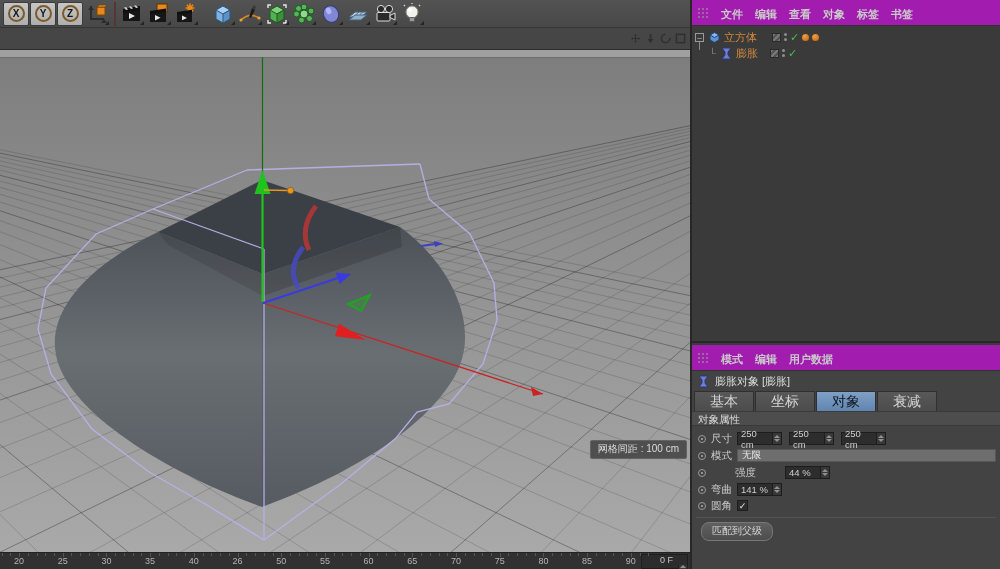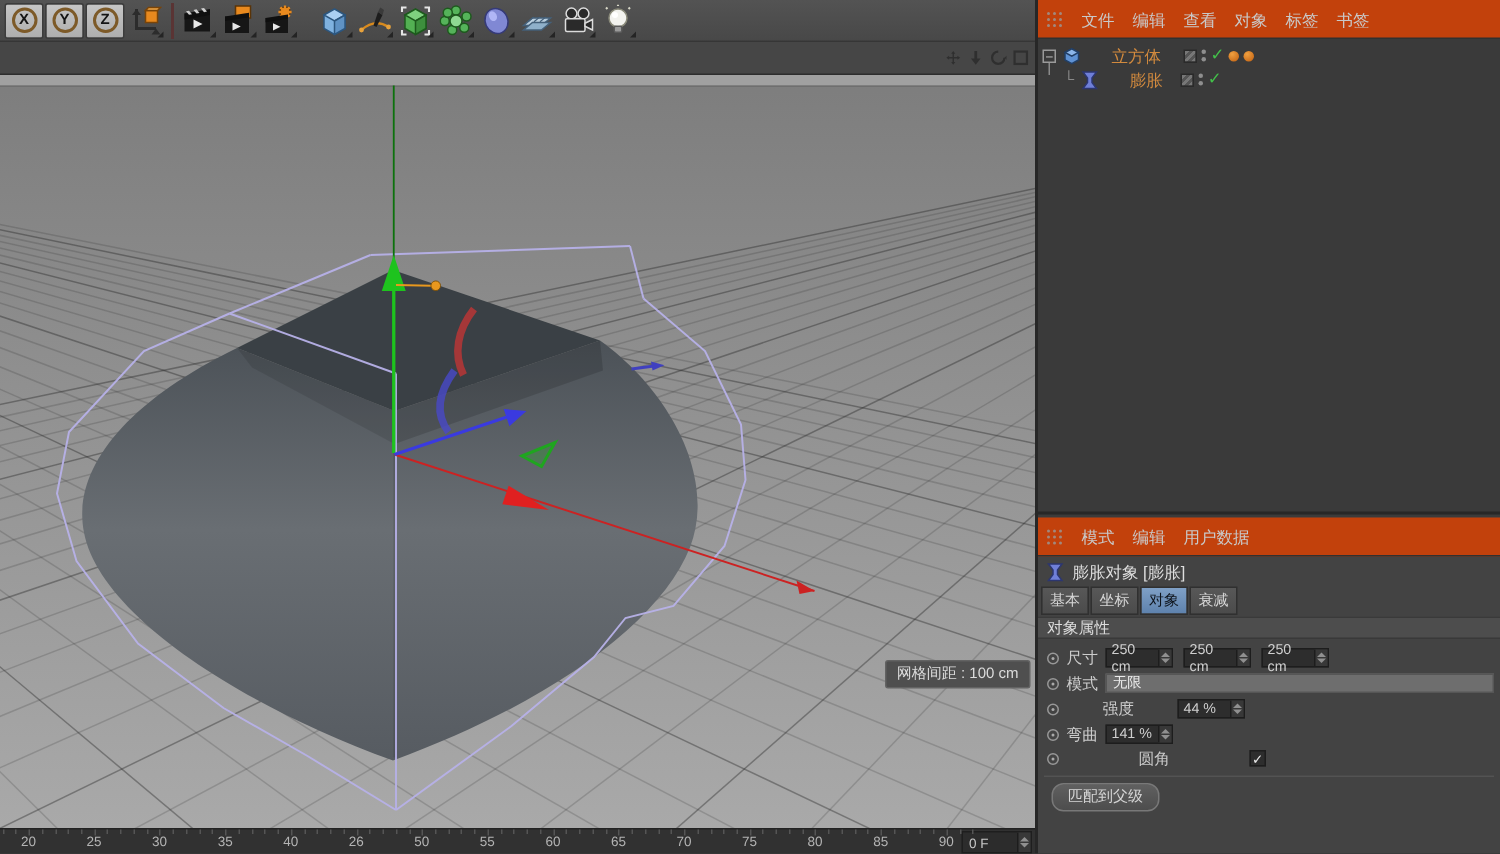--- a/index.html
+++ b/index.html
@@ -34,54 +34,54 @@
                 border:1px solid #636363; border-radius:2px; color:#dcdcdc;
                 font-size:10px; padding:1px 7px 2px; }
 
   
   #timeline { position:absolute; left:0; top:552px; width:690px; height:17px;
               background:#313131; border-top:1px solid #222; }
   .tl-num { position:absolute; top:3px; font-size:9px; color:#b4b4b4; transform:translateX(-50%); }
   .tl-tick { position:absolute; top:0; width:1px; height:3px; background:#555; }
   #frame-box { position:absolute; left:641px; top:1px; width:47px; height:15px;
                background:#2c2c2c; border:1px solid #1e1e1e; color:#c8c8c8;
-               font-size:9px; display:flex; align-items:center; padding-left:4px; }
+               font-size:9px; display:flex; align-items:center; padding-left:4px;flex-direction:column; }
   #frame-box .stepper { margin-left:auto; }
 
   
   #right-panel { position:absolute; left:690px; top:0; width:310px; height:569px;
                  background:#3b3b3b; border-left:2px solid #272727; }
-  .panel-menu { height:26px; display:flex; align-items:center; background:#c2410c;
-                border-bottom:1px solid #313131; padding-left:5px; }
+  .panel-menu { height:26px; display:flex; align-items:center; background:#a21caf;
+                border-bottom:1px solid #313131; padding-left:5px;font-weight:bold; }
   .panel-menu .menu-item { font-size:11px; color:#c9c9c9; margin-left:12px; cursor:pointer; }
   .grip { width:12px; height:12px; flex:none; opacity:.8; }
 
   #object-manager { position:absolute; left:0; top:0; width:100%; height:343px;
                     background:#3a3a3a; border-bottom:2px solid #272727; overflow:hidden; }
   .om-row { position:absolute; left:0; width:100%; height:16px; display:flex;
             align-items:center; cursor:pointer; }
-  .om-name { font-size:11px; color:#d28a3e; margin-left:20px; }
+  .om-name { font-size:11px; color:#d28a3e; margin-left:3px; }
   .om-toggle-hatch { width:9px; height:9px; border:1px solid #2a2a2a;
         background:repeating-linear-gradient(135deg,#777 0 2px,#555 2px 4px); }
   .om-dots { display:flex; flex-direction:column; justify-content:center; margin:0 3px; }
   .om-dots i { width:3px; height:3px; border-radius:50%; background:#8e8e8e; margin:1px 0; }
   .om-check { color:#43c04a; font-size:11px; font-weight:bold; line-height:1; }
   .om-tag { width:7px; height:7px; border-radius:50%;
             background:radial-gradient(circle at 35% 30%,#f0a040,#c05f10); margin-left:3px; }
   .om-expander { width:9px; height:9px; border:1px solid #9a9a9a; background:#3a3a3a;
                  color:#cfcfcf; font-size:8px; line-height:7px; text-align:center; }
   .om-branch { color:#8a8a8a; font-size:10px; }
 
   #attribute-manager { position:absolute; left:0; top:345px; width:100%; height:224px;
                        background:#434343; }
   #am-title { position:absolute; left:5px; top:29px; display:flex; align-items:center; }
   #am-title span { font-size:11px; color:#dedede; margin-left:5px; }
   #am-tabs { position:absolute; left:2px; top:46px; display:flex; }
-  .am-tab { font-size:10px; color:#d6d6d6; background:linear-gradient(#585858,#4b4b4b);
-            border:1px solid #303030; padding:1px 5px 2px; margin-right:1px; cursor:pointer; }
+  .am-tab { font-size:14px; color:#d6d6d6; background:linear-gradient(#585858,#4b4b4b);
+            border:1px solid #303030; padding:1px 15px 2px; margin-right:1px; cursor:pointer; }
   .am-tab.active { background:linear-gradient(#7fa0c6,#5e82ad); color:#0e141c; }
   #am-section { position:absolute; left:0; top:66px; width:100%; height:15px;
                 background:#4d4d4d; border-top:1px solid #3a3a3a; border-bottom:1px solid #393939;
                 color:#dcdcdc; font-size:10.5px; padding-left:6px; line-height:14px; }
   .am-row { position:absolute; left:0; width:100%; height:15px; display:flex; align-items:center; }
   .rec { width:8px; height:8px; border:1px solid #989898; border-radius:50%;
          margin-left:6px; position:relative; flex:none; cursor:pointer; }
   .rec::after { content:""; position:absolute; left:2px; top:2px; width:2px; height:2px;
                 border-radius:50%; background:#aaa; }
   .am-label { font-size:10.5px; color:#cccccc; margin-left:5px; width:26px; flex:none; }
@@ -621,21 +621,21 @@
         <span class="am-label">弯曲</span>
         <span class="am-field">
           <span>141 %</span>
           <span class="stepper">
               <i class="up"></i>
               <i class="dn"></i>
             </span>
         </span>
       </div>
 
-      <div class="am-row" style="top:153px;gap:48px;">
+      <div class="am-row" style="top:153px;">
         <span class="rec"></span>
         <span class="am-label">圆角</span>
         <span class="am-check">✓</span>
       </div>
 
       <div id="am-divider" style="top:172px;"></div>
       <button id="fit-btn" style="top:177px;">匹配到父级</button>
     </div>
   </div>
 </div>

